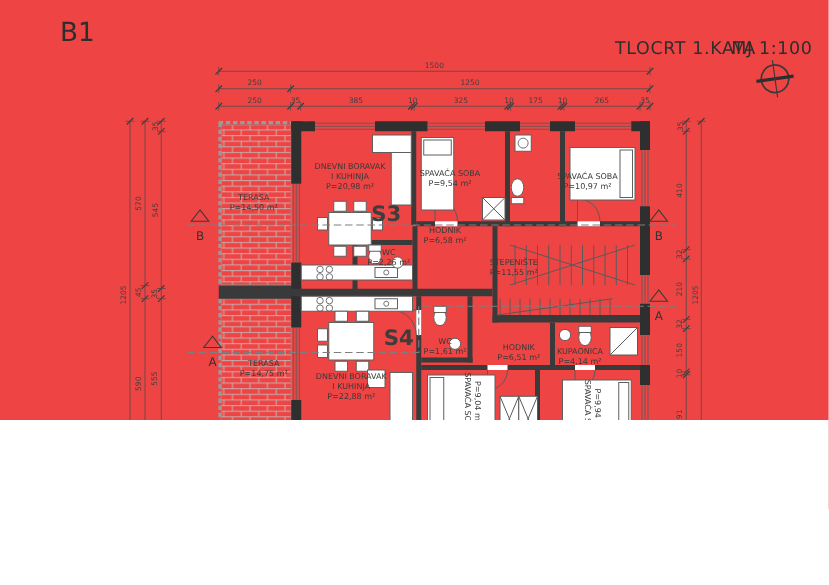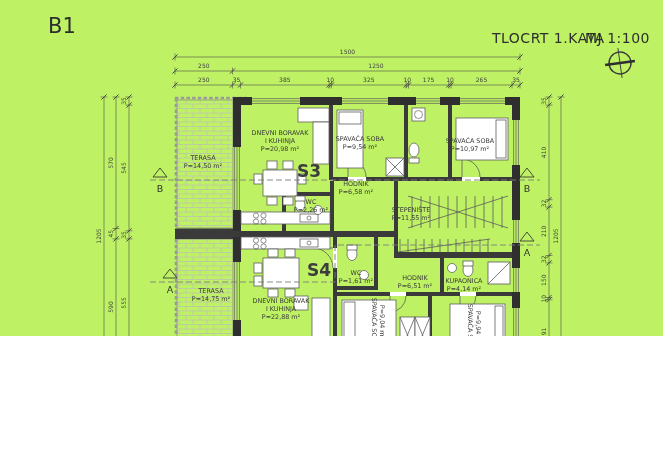--- a/index.html
+++ b/index.html
@@ -1,16 +1,16 @@
 <!DOCTYPE html>
 <html><head>
 <meta charset="utf-8">
 <style>
   html,body{margin:0;padding:0;background:#ffffff;}
-  .stage{position:relative;width:663px;height:336px;background:#bef264;overflow:hidden;
+  .stage{position:relative;width:663px;height:336px;background:#ef4444;overflow:hidden;
          font-family:"DejaVu Sans","Liberation Sans",sans-serif;}
   svg{position:absolute;left:0;top:0;}
   text{fill:#3d3d3d;}
   .sheet-label{font-size:21px;fill:#2e2e2e;}
   .title{font-size:14px;fill:#2e2e2e;letter-spacing:.5px;}
   .room{font-size:6.4px;text-anchor:middle;fill:#3a3a3a;}
   .dim{font-size:6px;text-anchor:middle;fill:#3f3f3f;}
   .unit{font-size:17px;font-weight:bold;text-anchor:middle;}
   .sec{font-size:9.5px;text-anchor:middle;fill:#333;}
   .wall{fill:#2f2f2f;stroke:none;}

